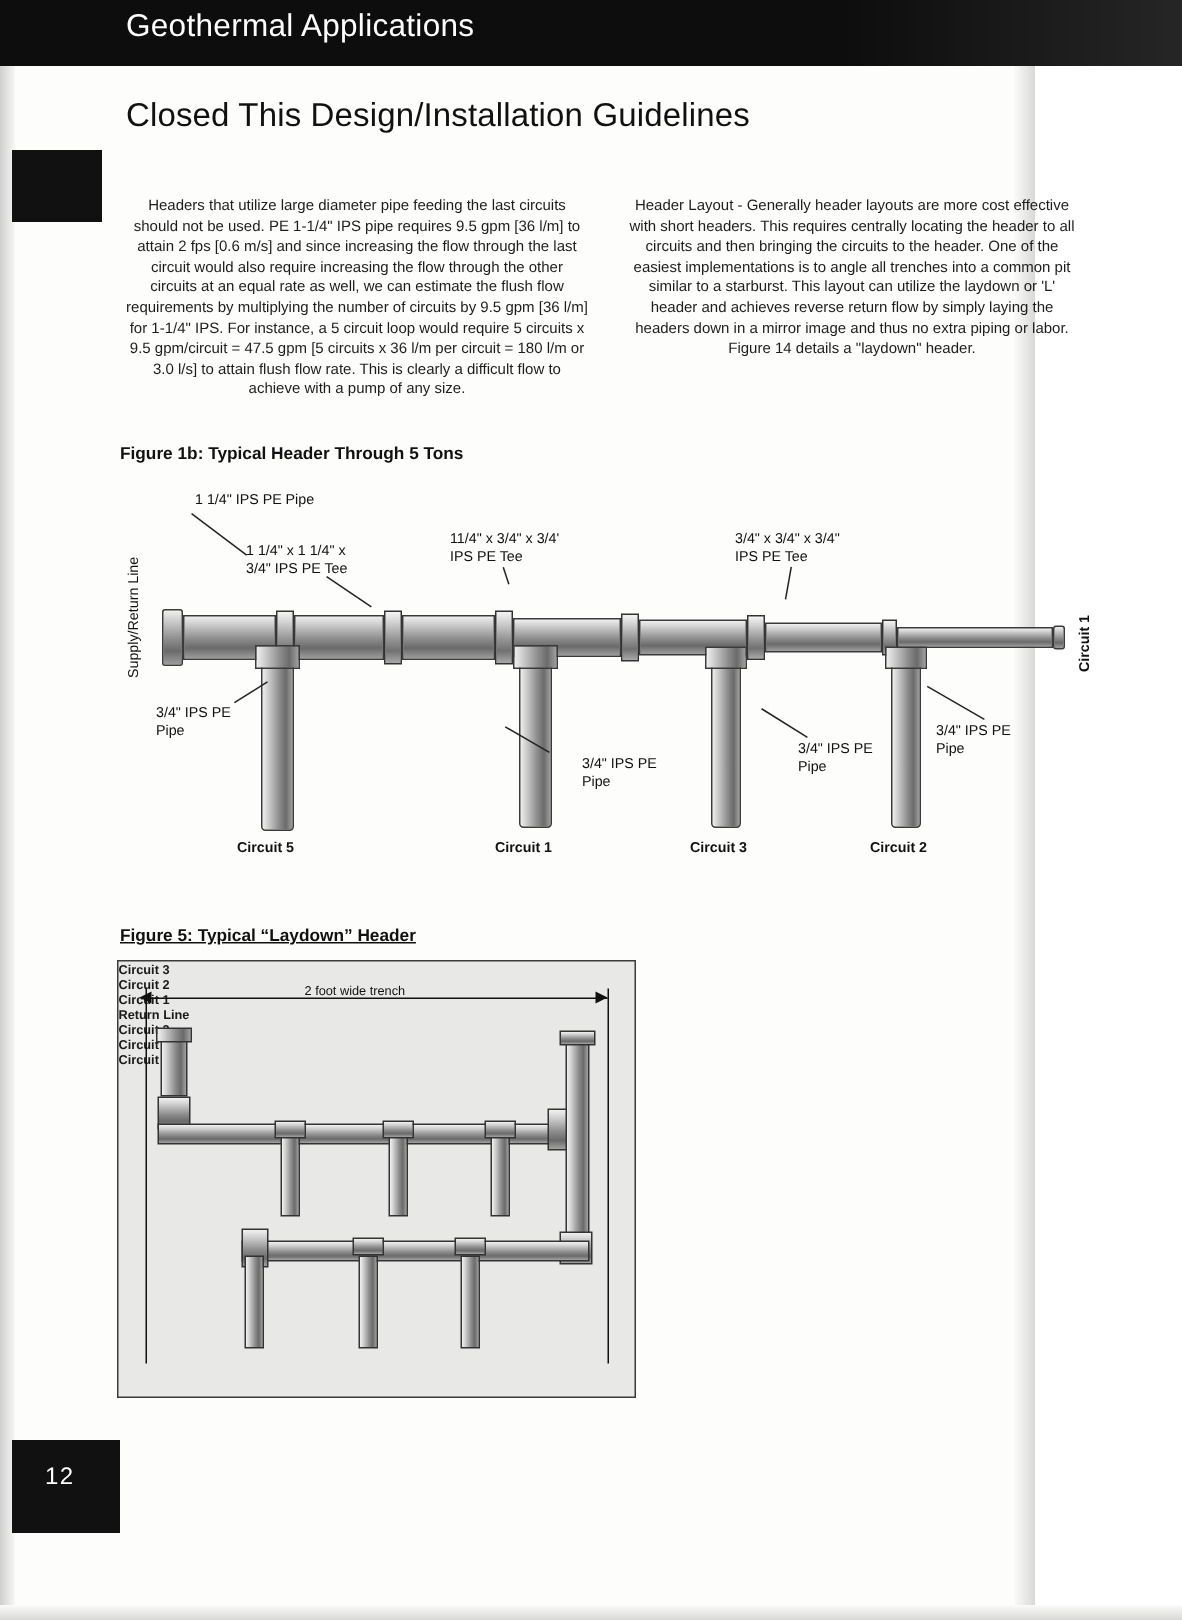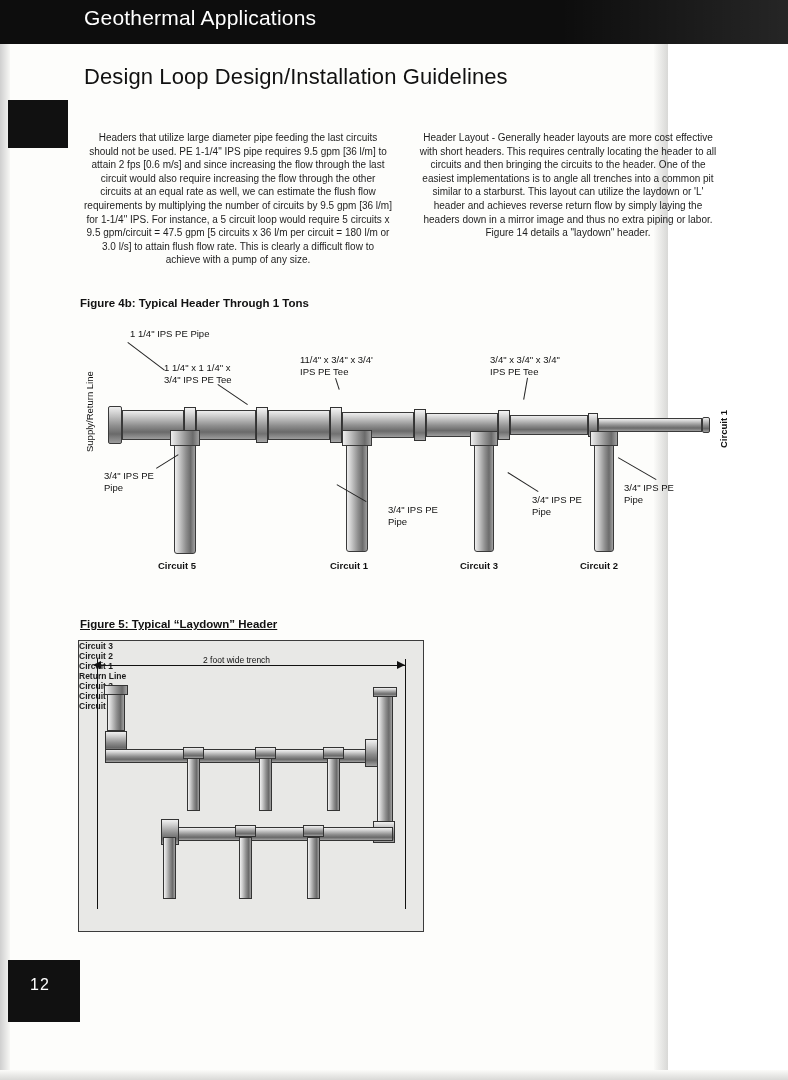--- a/index.html
+++ b/index.html
@@ -13,20 +13,21 @@
     position: relative;
     font-family: "Liberation Sans", sans-serif;
     color: #1a1a1a;
     overflow: hidden;
   }
   .page {
     position: absolute;
     left: 0; top: 0;
     width: 668px; height: 1080px;
     background: #fdfdfb;
+    padding-left: 22px;
   }
   
   .page-edge-left {
     position: absolute;
     left: 0; top: 0; width: 10px; height: 1080px;
     background: linear-gradient(to right, #cfcfcf, #f7f7f5);
   }
   .page-edge-right {
     position: absolute;
     right: 0; top: 0; width: 14px; height: 1080px;
@@ -225,26 +226,26 @@
   <div class="page-edge-right"></div>
   <div class="page-edge-bottom"></div>
 
   <div class="topbar">
     <div class="topbar-shade"></div>
     <div class="topbar-title">Geothermal Applications</div>
   </div>
 
   <div class="side-tab"></div>
 
-  <div class="main-heading">Design Loop Design/Installation Guidelines</div>
+  <div class="main-heading">Closed This Design/Installation Guidelines</div>
 
   <div class="col col-left">Headers that utilize large diameter pipe feeding the last circuits should not be used. PE 1-1/4" IPS pipe requires 9.5 gpm [36 l/m] to attain 2 fps [0.6 m/s] and since increasing the flow through the last circuit would also require increasing the flow through the other circuits at an equal rate as well, we can estimate the flush flow requirements by multiplying the number of circuits by 9.5 gpm [36 l/m] for 1-1/4" IPS. For instance, a 5 circuit loop would require 5 circuits x 9.5 gpm/circuit = 47.5 gpm [5 circuits x 36 l/m per circuit = 180 l/m or 3.0 l/s] to attain flush flow rate. This is clearly a difficult flow to achieve with a pump of any size.</div>
   <div class="col col-right">Header Layout - Generally header layouts are more cost effective with short headers. This requires centrally locating the header to all circuits and then bringing the circuits to the header. One of the easiest implementations is to angle all trenches into a common pit similar to a starburst. This layout can utilize the laydown or 'L' header and achieves reverse return flow by simply laying the headers down in a mirror image and thus no extra piping or labor. Figure 14 details a "laydown" header.</div>
 
-  <div class="fig-caption" id="fig4b-caption">Figure 4b: Typical Header Through 1 Tons</div>
+  <div class="fig-caption" id="fig4b-caption">Figure 1b: Typical Header Through 5 Tons</div>
 
   <div class="fig4b">
 
     <div class="hdr-pipe" style="left:30px; top:88px; width:14px; height:38px; border-radius:2px;"></div>
     <div class="hdr-pipe" style="left:44px; top:92px; width:62px; height:30px;"></div>
     <div class="coupler" style="left:106px; top:89px; width:12px; height:36px;"></div>
     <div class="hdr-pipe" style="left:118px; top:92px; width:60px; height:30px;"></div>
     <div class="coupler" style="left:178px; top:89px; width:12px; height:36px;"></div>
     <div class="hdr-pipe" style="left:190px; top:92px; width:62px; height:30px;"></div>
     <div class="coupler" style="left:252px; top:89px; width:12px; height:36px;"></div>

